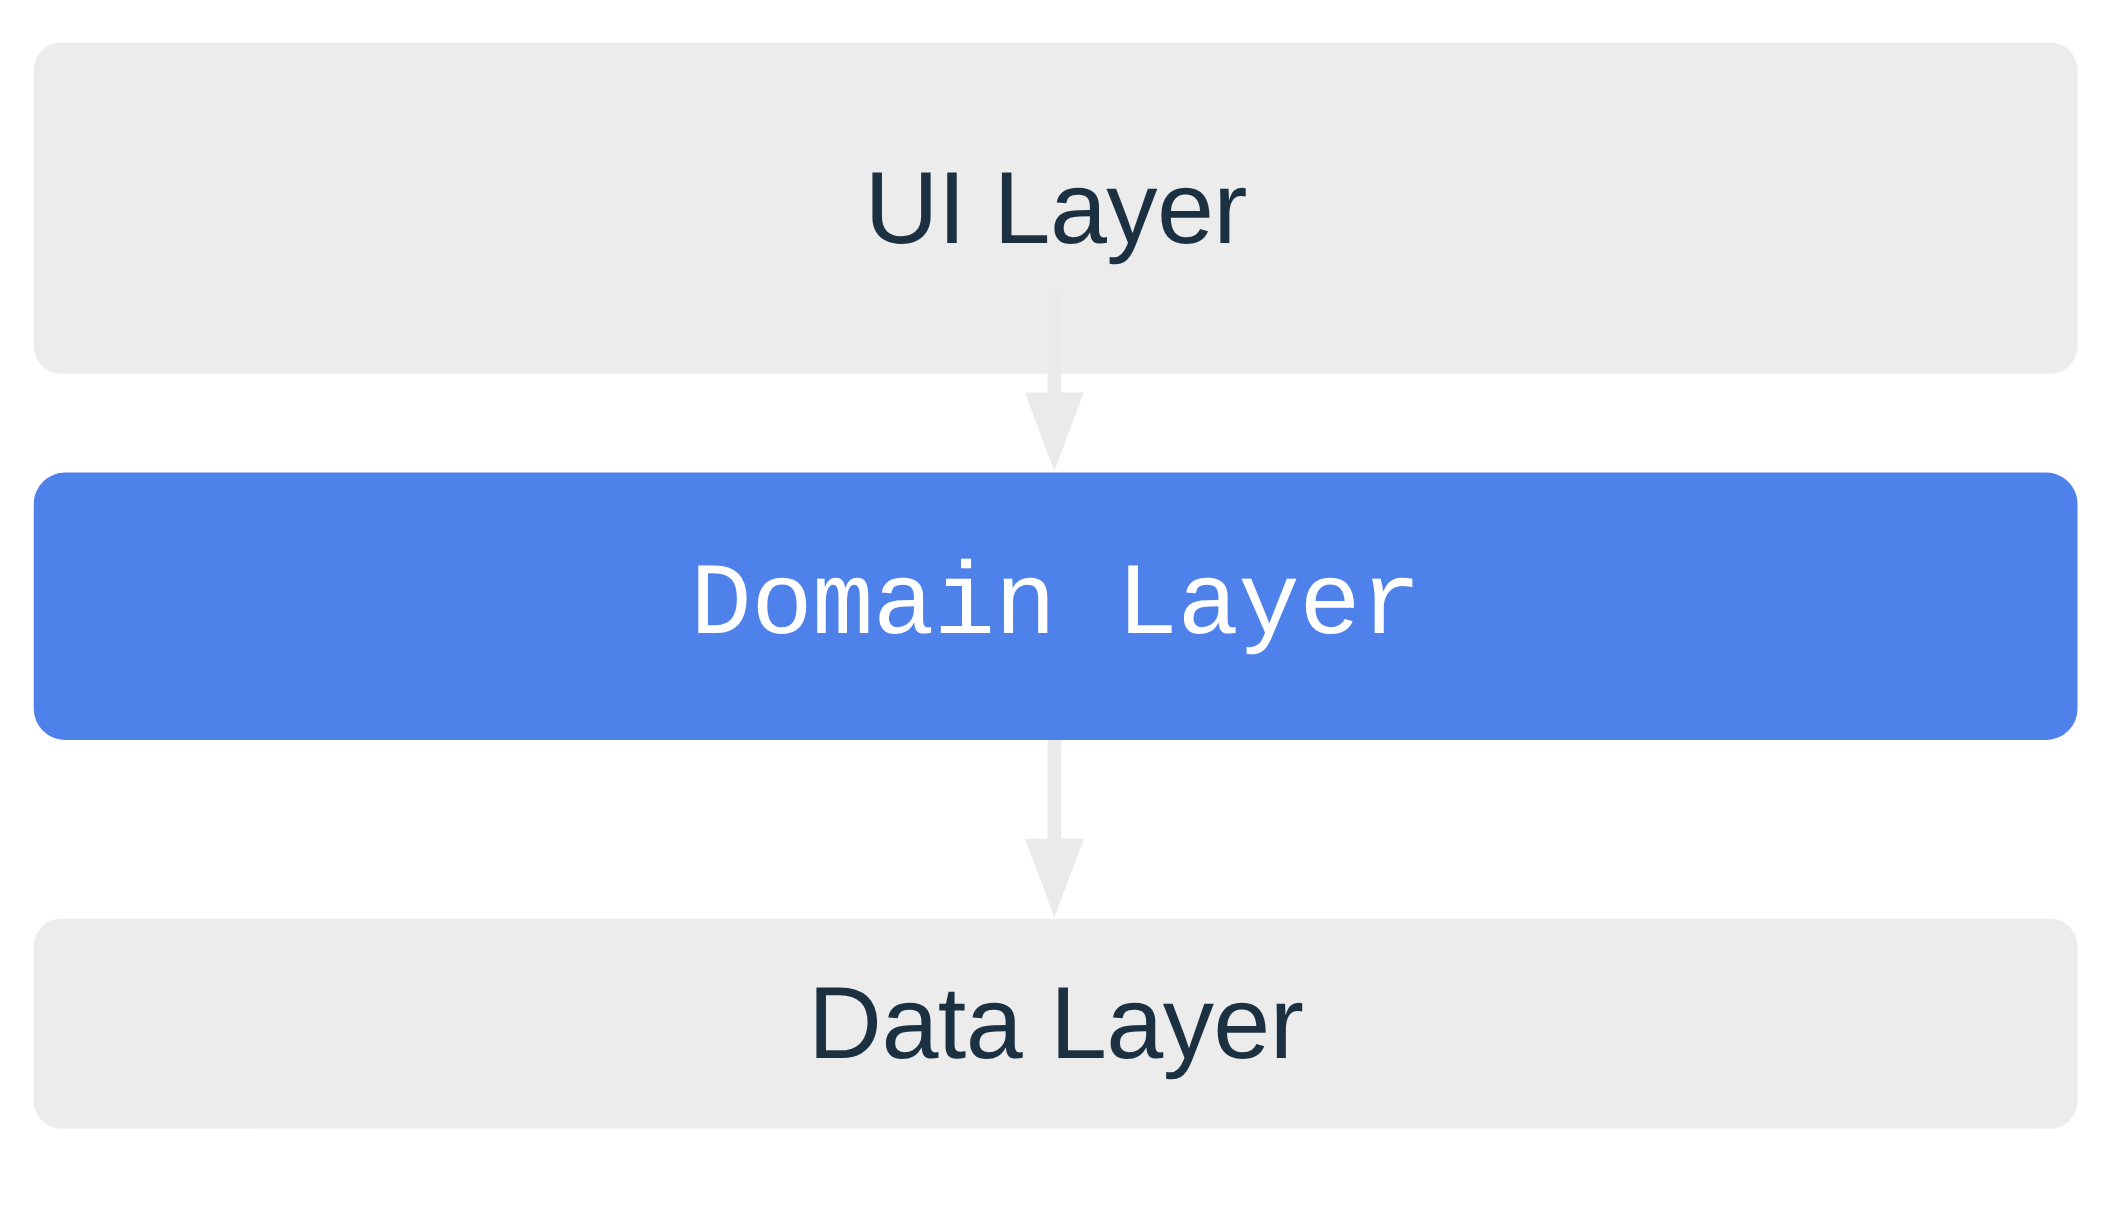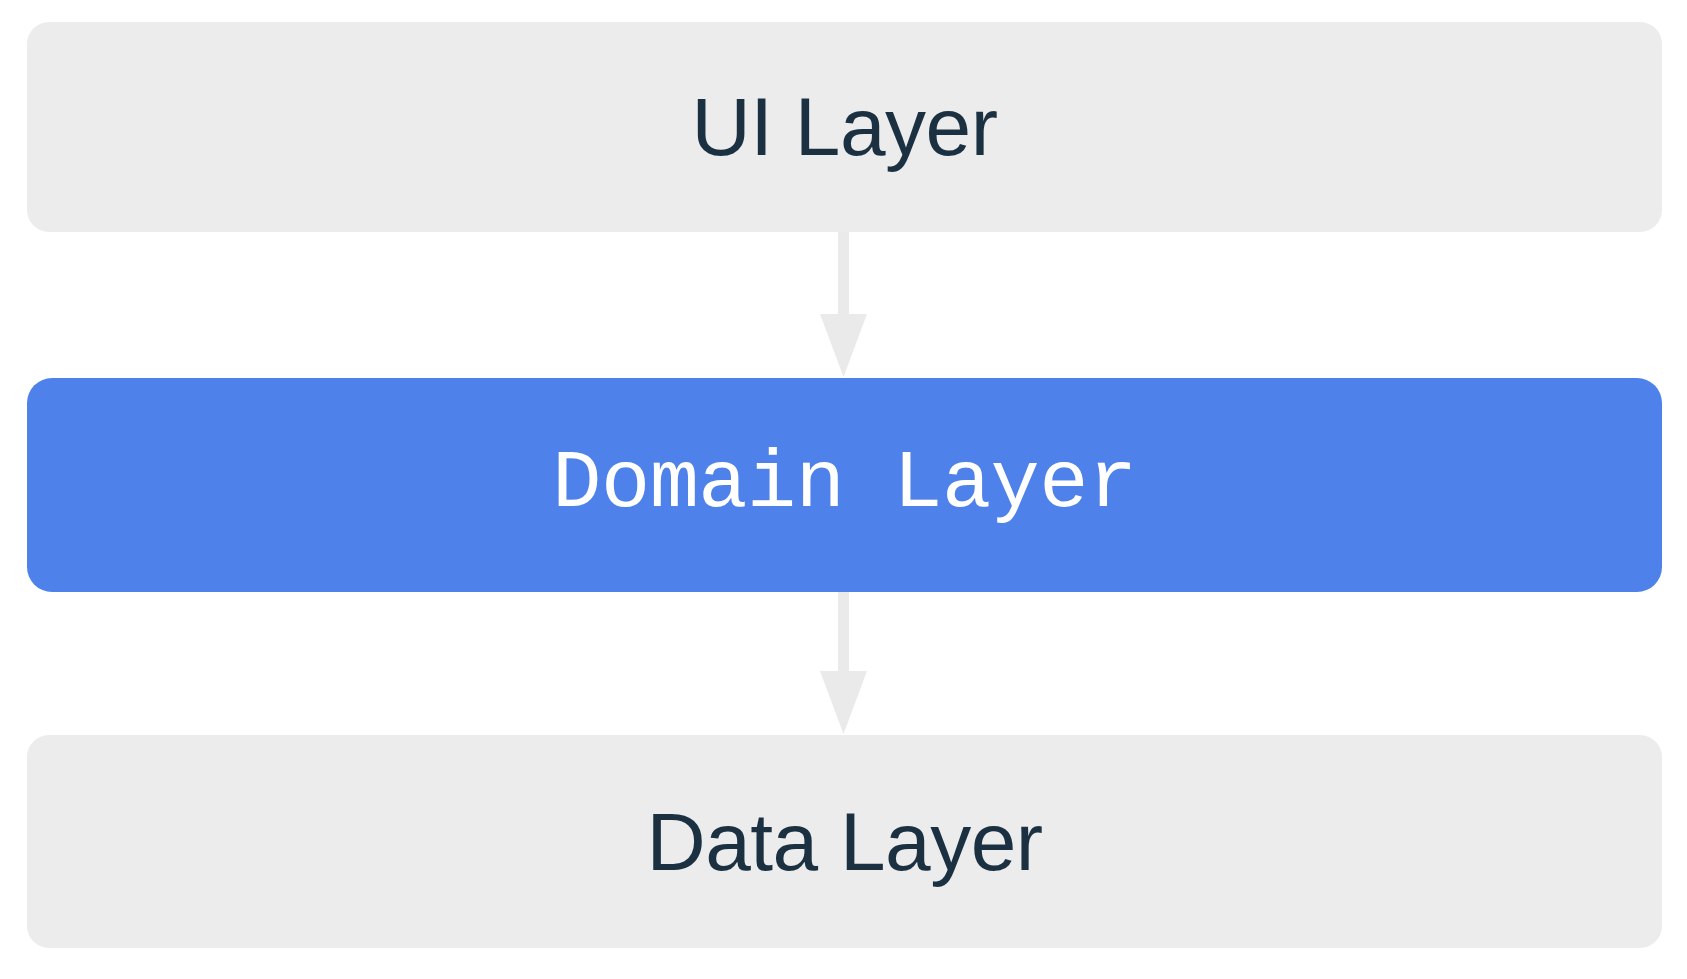--- a/index.html
+++ b/index.html
@@ -53,23 +53,23 @@
   
   .layer-box.accent {
     background: #4e82ea;
     border-radius: 25px;
   }
   .layer-box.accent .layer-label {
     color: #ffffff;
   }
 
   
-  #box-ui-layer      { top: 22px;  height: 210px; }
+  #box-ui-layer      { top: 34px;  height: 265px; }
   #box-domain-layer  { top: 378px; height: 214px; font-family: Liberation Mono, monospace; }
-  #box-data-layer    { top: 735px; height: 213px; }
+  #box-data-layer    { top: 735px; height: 168px; }
 
   
   .connector-arrow {
     position: absolute;
     left: 0;
     width: 1687px;
     pointer-events: none;
   }
   #arrow-ui-to-domain   { top: 232px; height: 146px; }
   #arrow-domain-to-data { top: 592px; height: 143px; }

